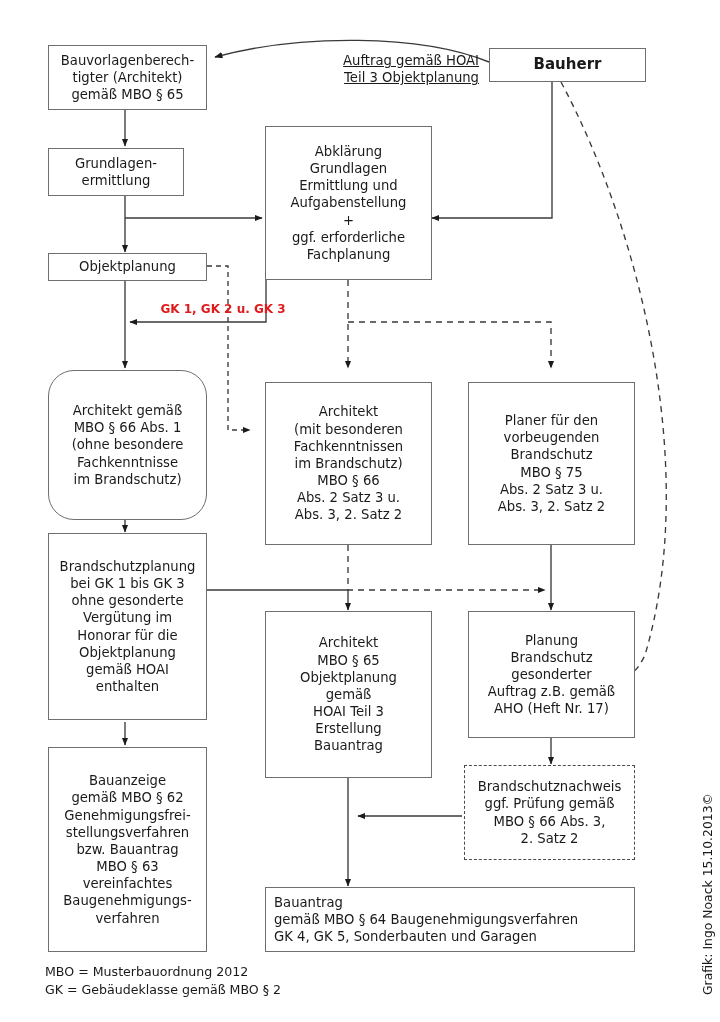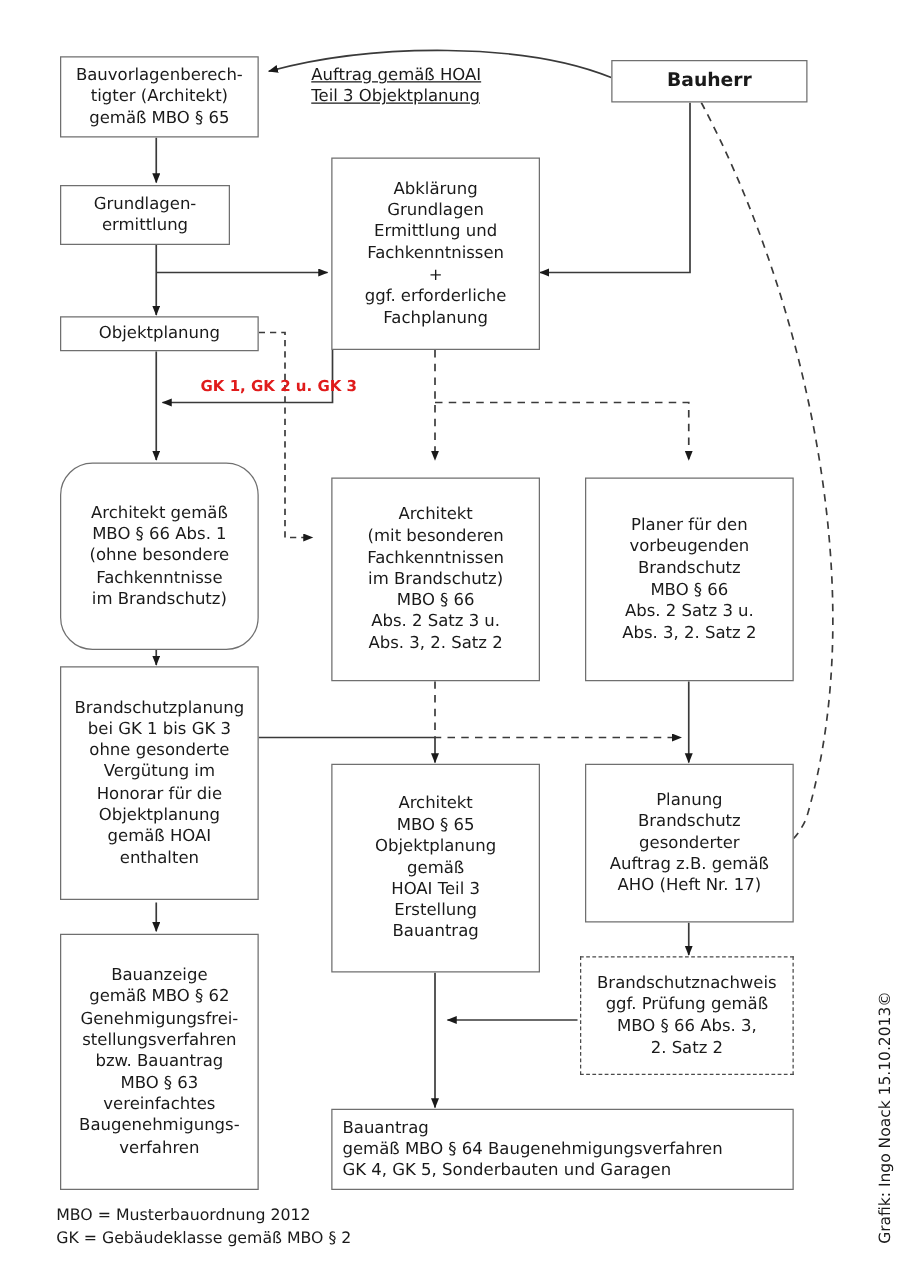--- a/index.html
+++ b/index.html
@@ -6,21 +6,21 @@
   body{width:720px;height:1022px;position:relative;overflow:hidden;
        font-family:"DejaVu Sans","Liberation Sans",sans-serif;color:#1a1a1a;}
   #stage{position:absolute;left:0;top:0;width:720px;height:1022px;}
   svg.wires{position:absolute;left:0;top:0;width:720px;height:1022px;pointer-events:none;}
   .box{position:absolute;box-sizing:border-box;border:1px solid #6f6f6f;background:#fff;
        display:flex;align-items:center;justify-content:center;text-align:center;
        font-size:13.2px;line-height:1.30;white-space:pre-line;padding:2px 3px;}
   .box.dashed{border:1px dashed #4a4a4a;}
   .box.bold{font-weight:bold;font-size:15px;}
   .box.leftal{justify-content:flex-start;text-align:left;padding-left:8px;}
-  .plain{position:absolute;font-size:13.2px;line-height:1.32;white-space:pre-line;}
+  .plain{position:absolute;font-size:13.2px;line-height:1.32;white-space:pre-line;text-align:right;}
   .underlined{text-decoration:underline;}
   .redlabel{position:absolute;color:#e01b1b;font-weight:bold;font-size:12px;
             line-height:1.22;white-space:pre-line;text-align:center;}
   .legend{position:absolute;font-size:12.6px;line-height:1.45;white-space:pre-line;}
   .credit{position:absolute;font-size:12.4px;white-space:nowrap;
           transform:rotate(-90deg);transform-origin:left top;}
 </style>
 </head>
 <body>
 
@@ -83,21 +83,21 @@
 gemäß MBO § 65</div>
 
   <div class="box bold" style="left:489px;top:48px;width:157px;height:34px;">Bauherr</div>
 
   <div class="box" style="left:48px;top:148px;width:136px;height:48px;">Grundlagen-
 ermittlung</div>
 
   <div class="box" style="left:265px;top:126px;width:167px;height:154px;">Abklärung
 Grundlagen
 Ermittlung und
-Fachkenntnissen
+Aufgabenstellung
 +
 ggf. erforderliche
 Fachplanung</div>
 
   <div class="box" style="left:48px;top:253px;width:159px;height:28px;">Objektplanung</div>
 
   <div class="box" style="left:48px;top:370px;width:159px;height:150px;border-radius:26px;">Architekt gemäß
 MBO § 66 Abs. 1
 (ohne besondere
 Fachkenntnisse
@@ -107,21 +107,21 @@
 (mit besonderen
 Fachkenntnissen
 im Brandschutz)
 MBO § 66
 Abs. 2 Satz 3 u.
 Abs. 3, 2. Satz 2</div>
 
   <div class="box" style="left:468px;top:382px;width:167px;height:163px;">Planer für den
 vorbeugenden
 Brandschutz
-MBO § 66
+MBO § 75
 Abs. 2 Satz 3 u.
 Abs. 3, 2. Satz 2</div>
 
   <div class="box" style="left:48px;top:533px;width:159px;height:187px;">Brandschutzplanung
 bei GK 1 bis GK 3
 ohne gesonderte
 Vergütung im
 Honorar für die
 Objektplanung
 gemäß HOAI

